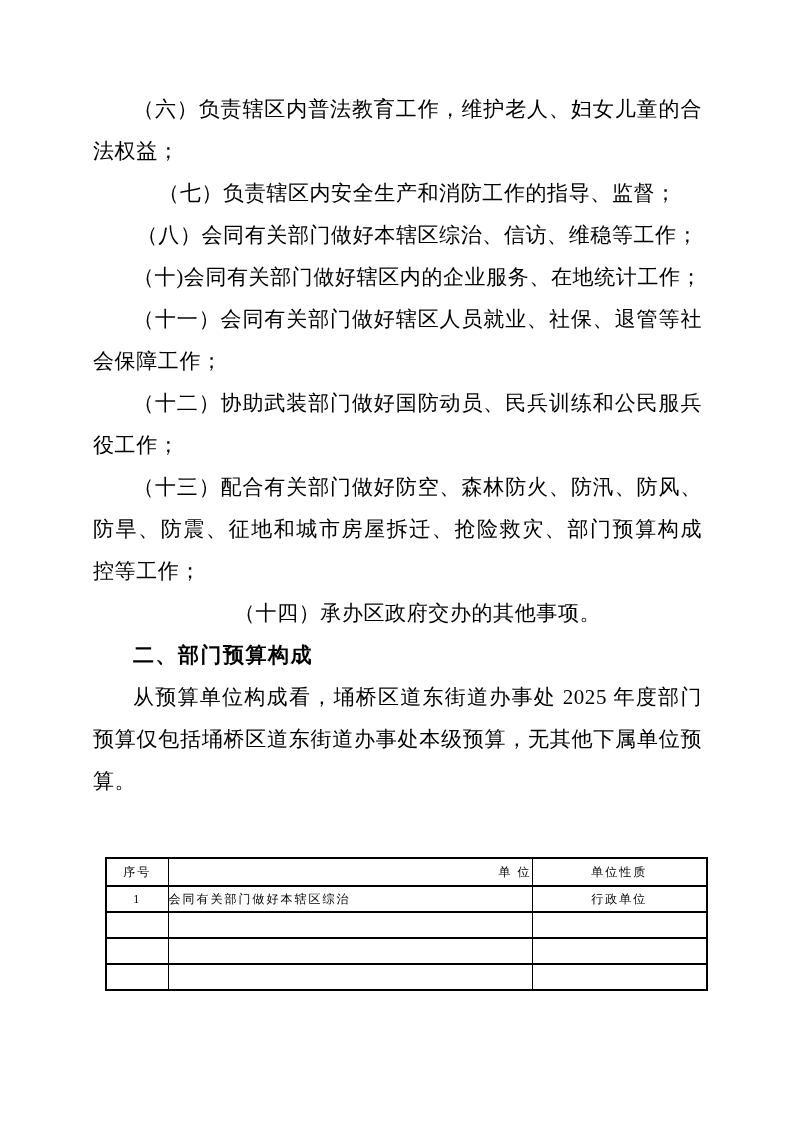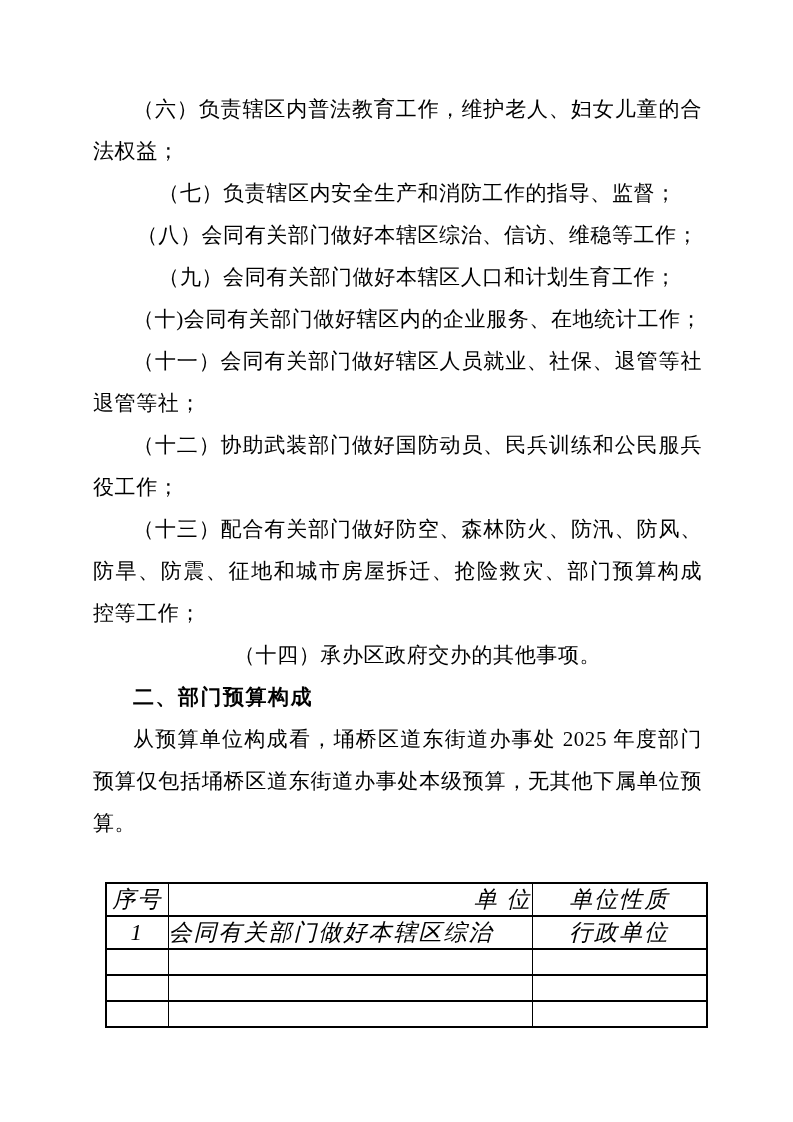--- a/index.html
+++ b/index.html
@@ -42,27 +42,26 @@
     font-family: "Liberation Sans", "DejaVu Sans", sans-serif;
     font-weight: 700;
     font-size: 21px;
     letter-spacing: 1.5px;
     text-indent: 40px;
     white-space: nowrap;
   }
   .budget-table {
     position: absolute;
     left: 105px;
-    top: 882px;
+    top: 857px;
     width: 601px;
     border-collapse: collapse;
     table-layout: fixed;
     border: 2px solid #000000;
-    font-size: 23px;
-    font-style: italic;
+    font-size: 12px;
   }
   .budget-table col.c1 { width: 62px; }
   .budget-table col.c2 { width: 364px; }
   .budget-table col.c3 { width: 175px; }
   .budget-table th, .budget-table td {
     border-left: 1px solid #000000;
     border-right: 1px solid #000000;
     border-top: 2px solid #000000;
     border-bottom: 2px solid #000000;
     padding: 0;
@@ -79,24 +78,23 @@
 </style>
 </head>
 <body>
 
 <div class="page">
   <div class="content">
       <div class="line indent fill">（六）负责辖区内普法教育工作，维护老人、妇女儿童的合</div>
       <div class="line">法权益；</div>
       <div class="line indent">（七）负责辖区内安全生产和消防工作的指导、监督；</div>
       <div class="line indent">（八）会同有关部门做好本辖区综治、信访、维稳等工作；</div>
-      <div class="line indent">（九）会同有关部门做好本辖区人口和计划生育工作；</div>
       <div class="line indent">（十)会同有关部门做好辖区内的企业服务、在地统计工作；</div>
       <div class="line indent fill">（十一）会同有关部门做好辖区人员就业、社保、退管等社</div>
-      <div class="line">退管等社；</div>
+      <div class="line">会保障工作；</div>
       <div class="line indent fill">（十二）协助武装部门做好国防动员、民兵训练和公民服兵</div>
       <div class="line">役工作；</div>
       <div class="line indent fill">（十三）配合有关部门做好防空、森林防火、防汛、防风、</div>
       <div class="line fill">防旱、防震、征地和城市房屋拆迁、抢险救灾、部门预算构成</div>
       <div class="line">控等工作；</div>
       <div class="line indent">（十四）承办区政府交办的其他事项。</div>
       <div class="line heading">二、部门预算构成</div>
       <div class="line indent fill">从预算单位构成看，埇桥区道东街道办事处 2025 年度部门</div>
       <div class="line fill">预算仅包括埇桥区道东街道办事处本级预算，无其他下属单位预</div>
       <div class="line">算。</div>

